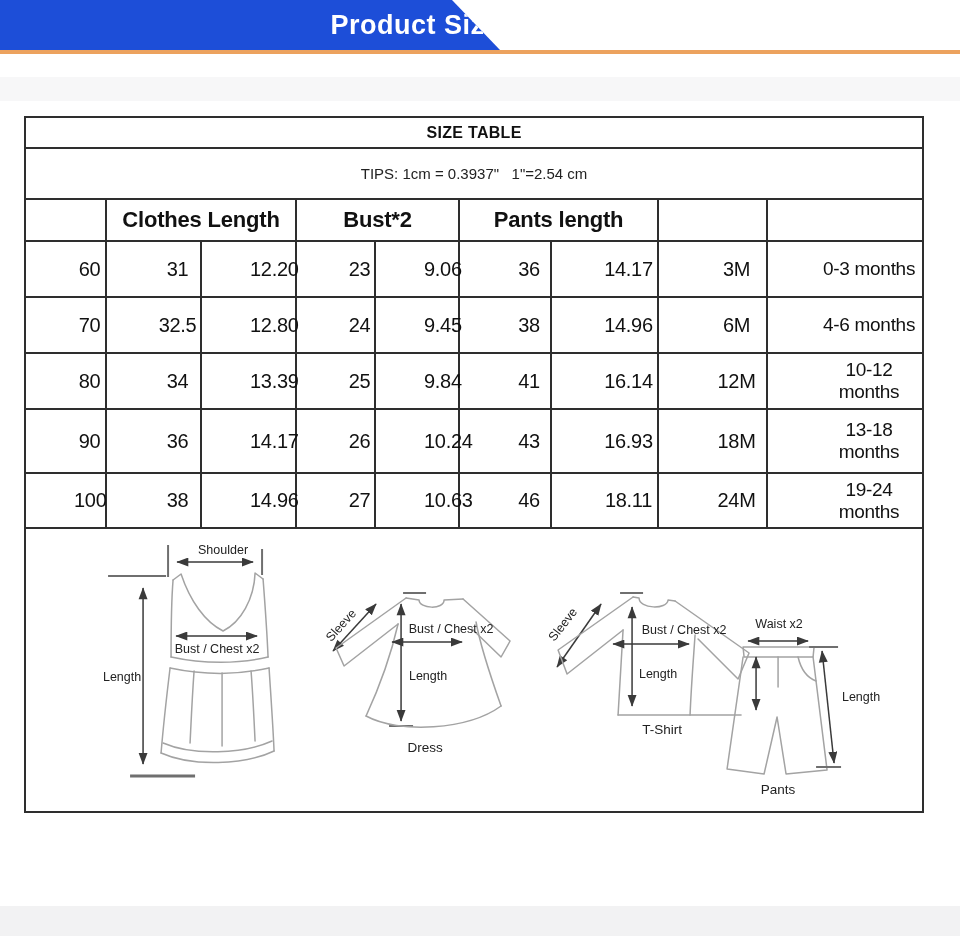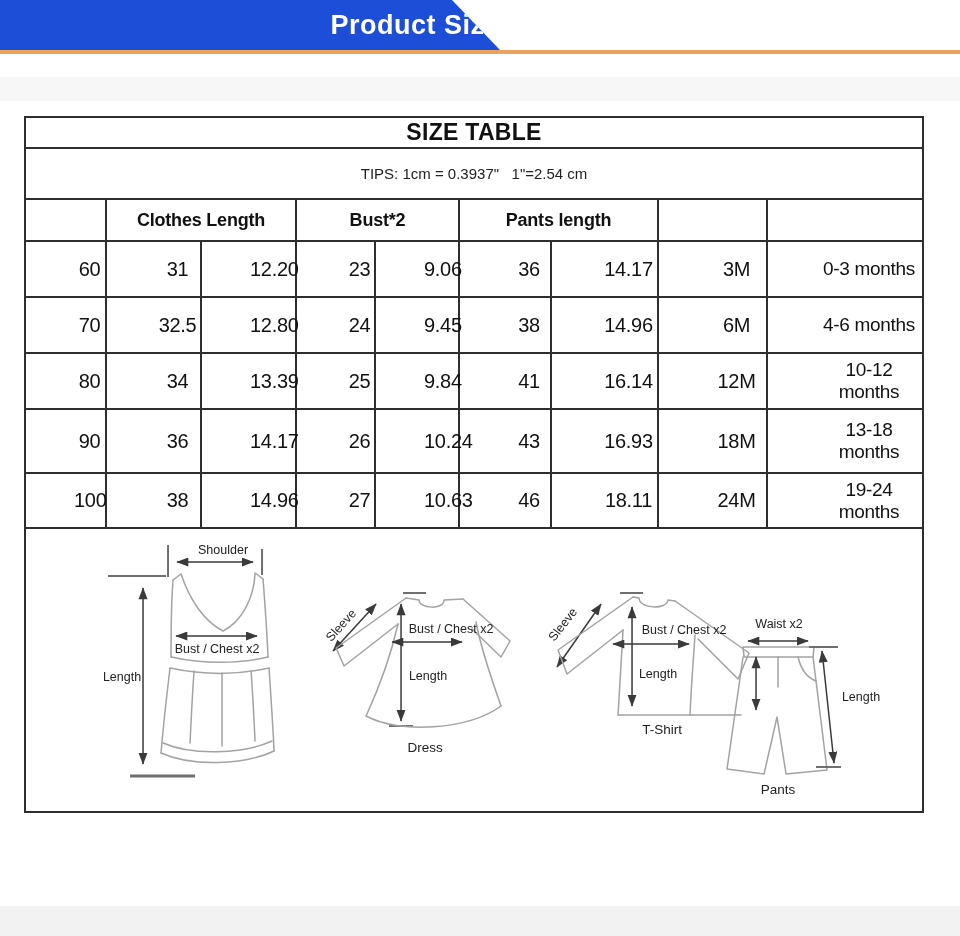--- a/index.html
+++ b/index.html
@@ -22,23 +22,23 @@
   }
   .top-strip{position:absolute;top:77px;left:0;width:960px;height:24px;background:#f7f7f8;}
   .bottom-strip{position:absolute;top:906px;left:0;width:960px;height:30px;background:#f2f2f3;}
 
   
   table.size-table{
     position:absolute;left:24px;top:116px;width:898px;
     border-collapse:collapse;table-layout:fixed;background:#fff;
   }
   .size-table td{border:2px solid #2e2e2e;padding:0;text-align:center;vertical-align:middle;color:#111;}
-  .row-title td{font-size:23px;font-weight:700;letter-spacing:.3px;}
+  .row-title td{font-size:16px;font-weight:700;letter-spacing:.3px;}
   .row-tips td{font-size:15px;color:#222;white-space:pre;}
-  .row-group td{font-size:18px;font-weight:700;letter-spacing:-.2px;}
+  .row-group td{font-size:22px;font-weight:700;letter-spacing:-.2px;}
   .row-colhead td{font-size:20px;font-weight:700;letter-spacing:-.3px;}
   .row-data td{font-size:20px;letter-spacing:-.3px;padding-left:48px;}
   .row-data td.age-cell{font-size:19px;}
   .c-blue{color:#2b65ad;}
   .c-orange{color:#ee8017;}
   .d-blue{color:#4b82c9;}
   .d-orange{color:#e4741c;}
 
   
   .diagram-cell{height:282px;border-radius:26px;}

